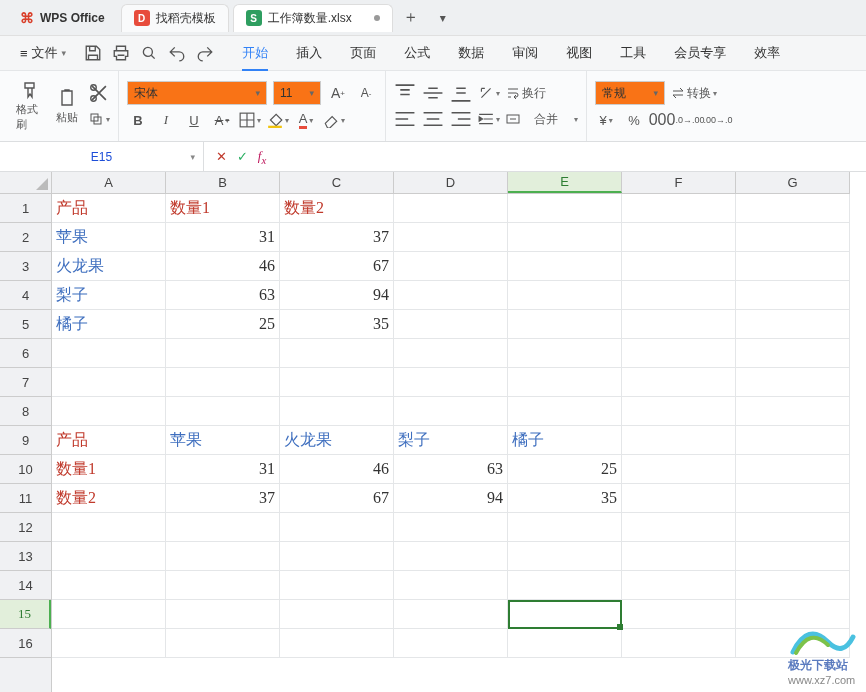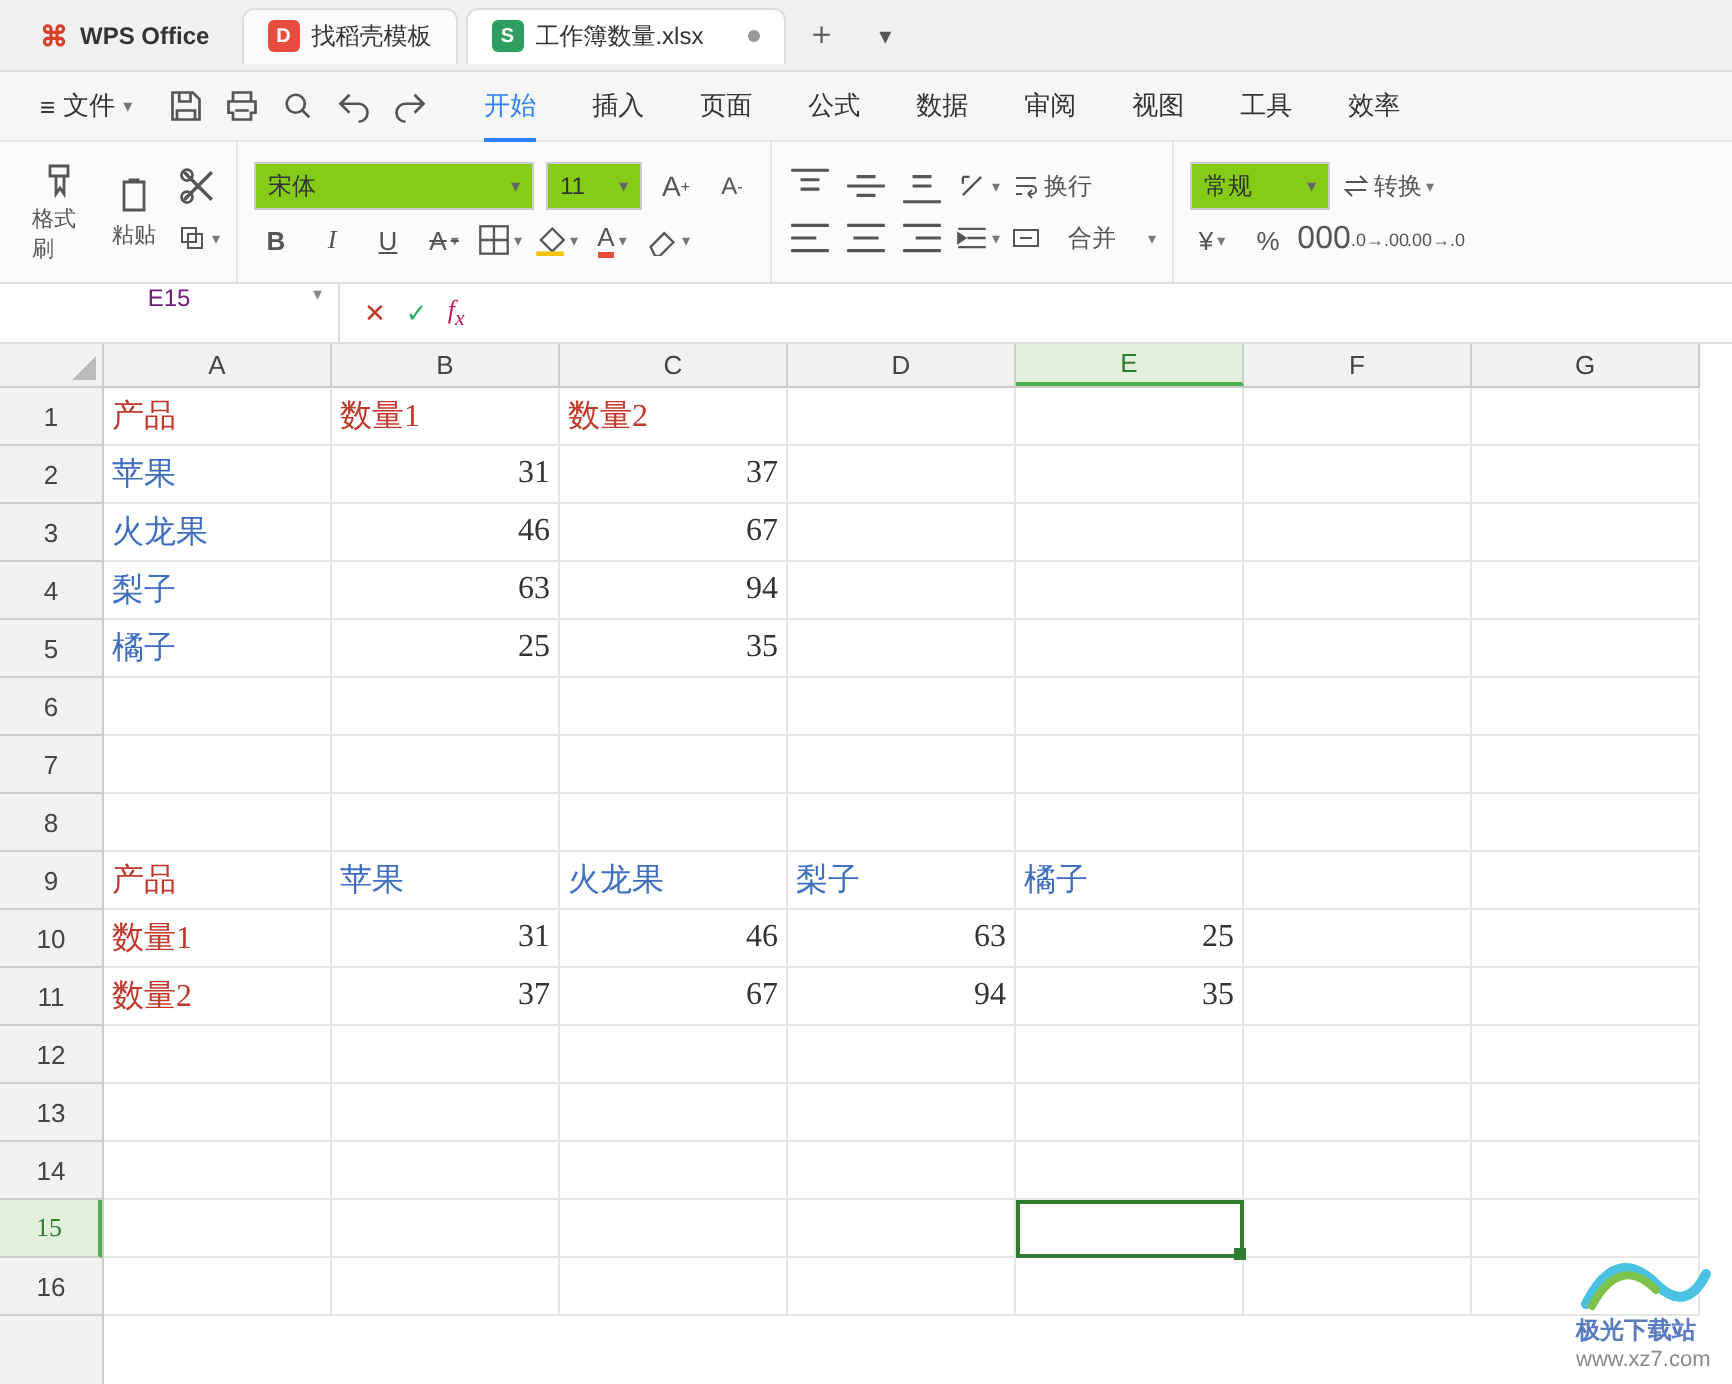--- a/index.html
+++ b/index.html
@@ -92,37 +92,37 @@
       border-right: 1px solid #e4e6e8;
       gap: 4px;
     }
     .ribbon-group.no-border { border-right: none; }
     .ribbon-row { display: flex; gap: 6px; align-items: center; }
     .big-btn { width: 30px; display: flex; flex-direction: column; align-items: center; gap: 2px; font-size: 11px; color: #555; }
     .big-btn svg, .big-btn .glyph { width: 20px; height: 20px; }
     .mini-btn { width: 22px; height: 22px; display: flex; align-items: center; justify-content: center; color: #555; font-size: 13px; }
     .mini-btn.dd::after { content: "▾"; font-size: 8px; margin-left: 2px; color: #777; }
     .select-box {
-      height: 24px; border: 1px solid #ccc; background: #84cc16;
+      height: 24px; border: 1px solid #ccc; background: #f97316;
       display: flex; align-items: center; padding: 0 6px; font-size: 12px; gap: 6px;
     }
     .select-box.font { width: 140px; }
     .select-box.size { width: 48px; }
     .select-box::after { content: "▾"; font-size: 9px; color: #666; margin-left: auto; }
     .fmt-label { font-size: 12px; color: #555; }
 
     
     .formula-bar {
       height: 30px; display: flex; align-items: center; background: #fff;
       border-bottom: 1px solid #dcdee0;
     }
     .name-box {
-      width: 170px; height: 100%; border-right: 1px solid #dcdee0;
-      display: flex; align-items: flex-start; padding: 0 10px; justify-content: center;
-      position: relative; font-size: 12px; color: #701a75;
+      width: 204px; height: 100%; border-right: 1px solid #dcdee0;
+      display: flex; align-items: center; padding: 0 10px; justify-content: center;
+      position: relative; font-size: 12px; color: #1d4ed8;
     }
     .name-box::after { content: "▾"; font-size: 9px; color: #888; position: absolute; right: 8px; }
     .fx-btns { display: flex; gap: 10px; padding: 0 12px; font-size: 13px; color: #888; align-items: center; }
     .fx-x { color: #c0392b; }
     .fx-v { color: #27ae60; }
     .fx-label { font-style: italic; color: #be185d; font-family: serif; }
     .formula-input { flex: 1; height: 100%; display: flex; align-items: center; padding: 0 6px; }
 
     
     .grid { display: flex; height: calc(692px - 36px - 34px - 72px - 30px); background: #fff; position: relative; }
@@ -246,20 +246,21 @@
   </div>
   <div class="menus">
       <div class="menu-tab active">开始</div>
       <div class="menu-tab">插入</div>
       <div class="menu-tab">页面</div>
       <div class="menu-tab">公式</div>
       <div class="menu-tab">数据</div>
       <div class="menu-tab">审阅</div>
       <div class="menu-tab">视图</div>
       <div class="menu-tab">工具</div>
+      <div class="menu-tab">会员专享</div>
       <div class="menu-tab">效率</div>
     </div>
 </div>
 
 <div class="ribbon">
 
   <div class="ribbon-group">
     <div class="ribbon-row">
       <div class="big-btn">
         <svg viewBox="0 0 20 20">

